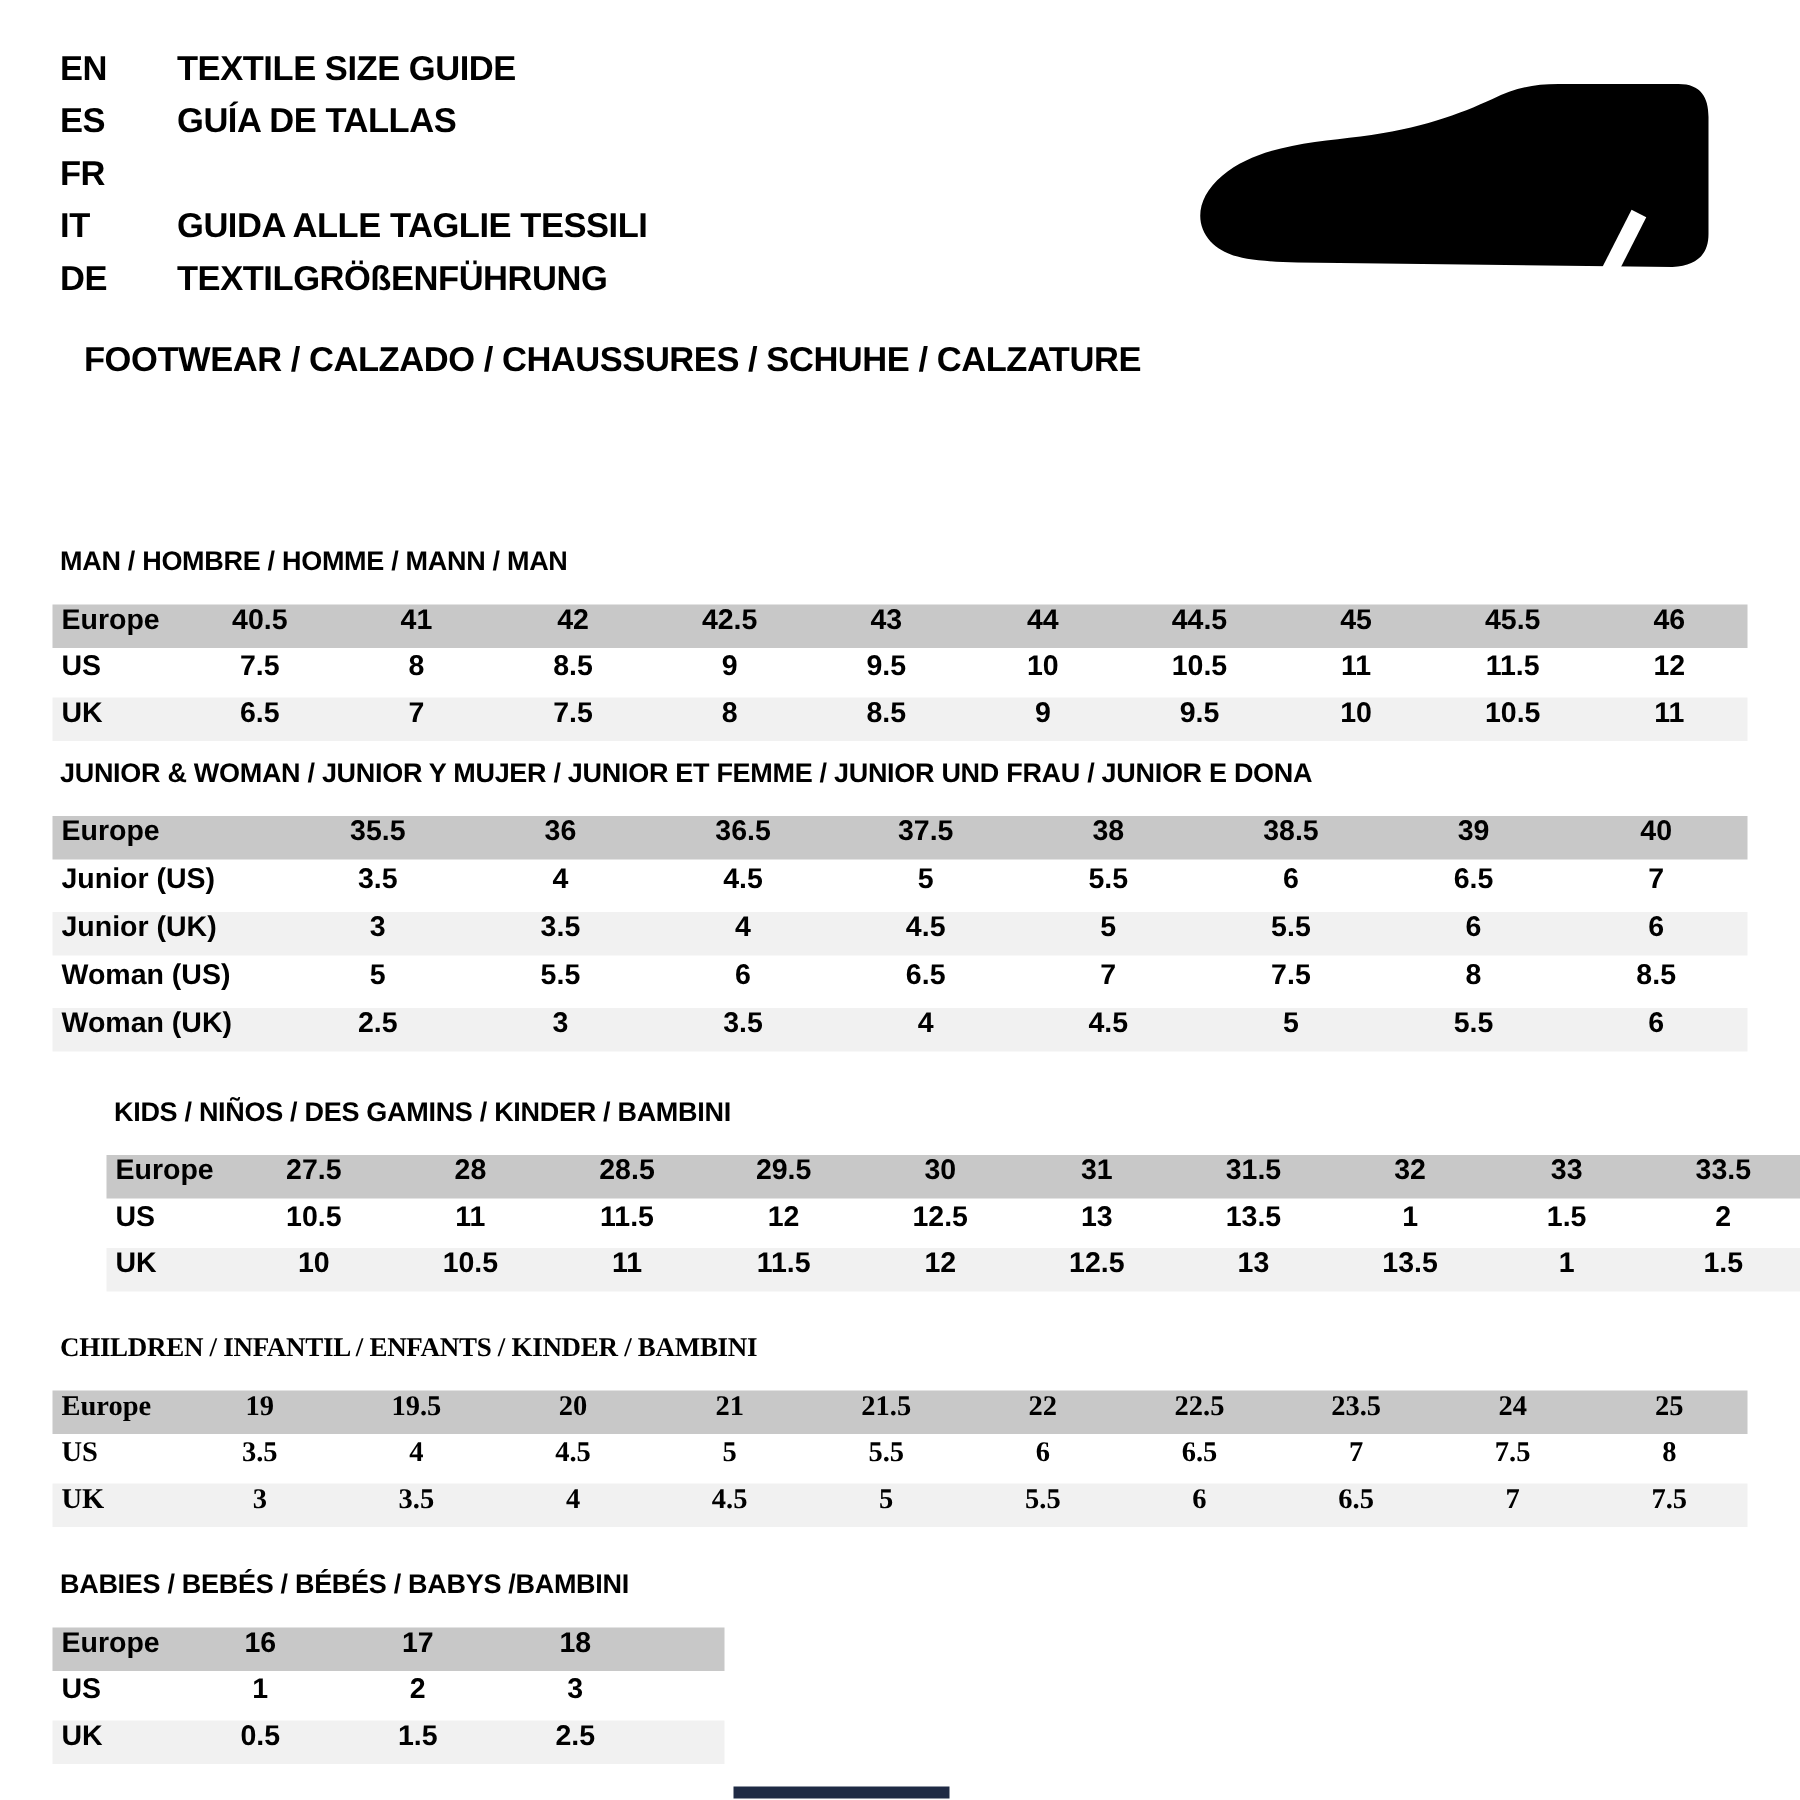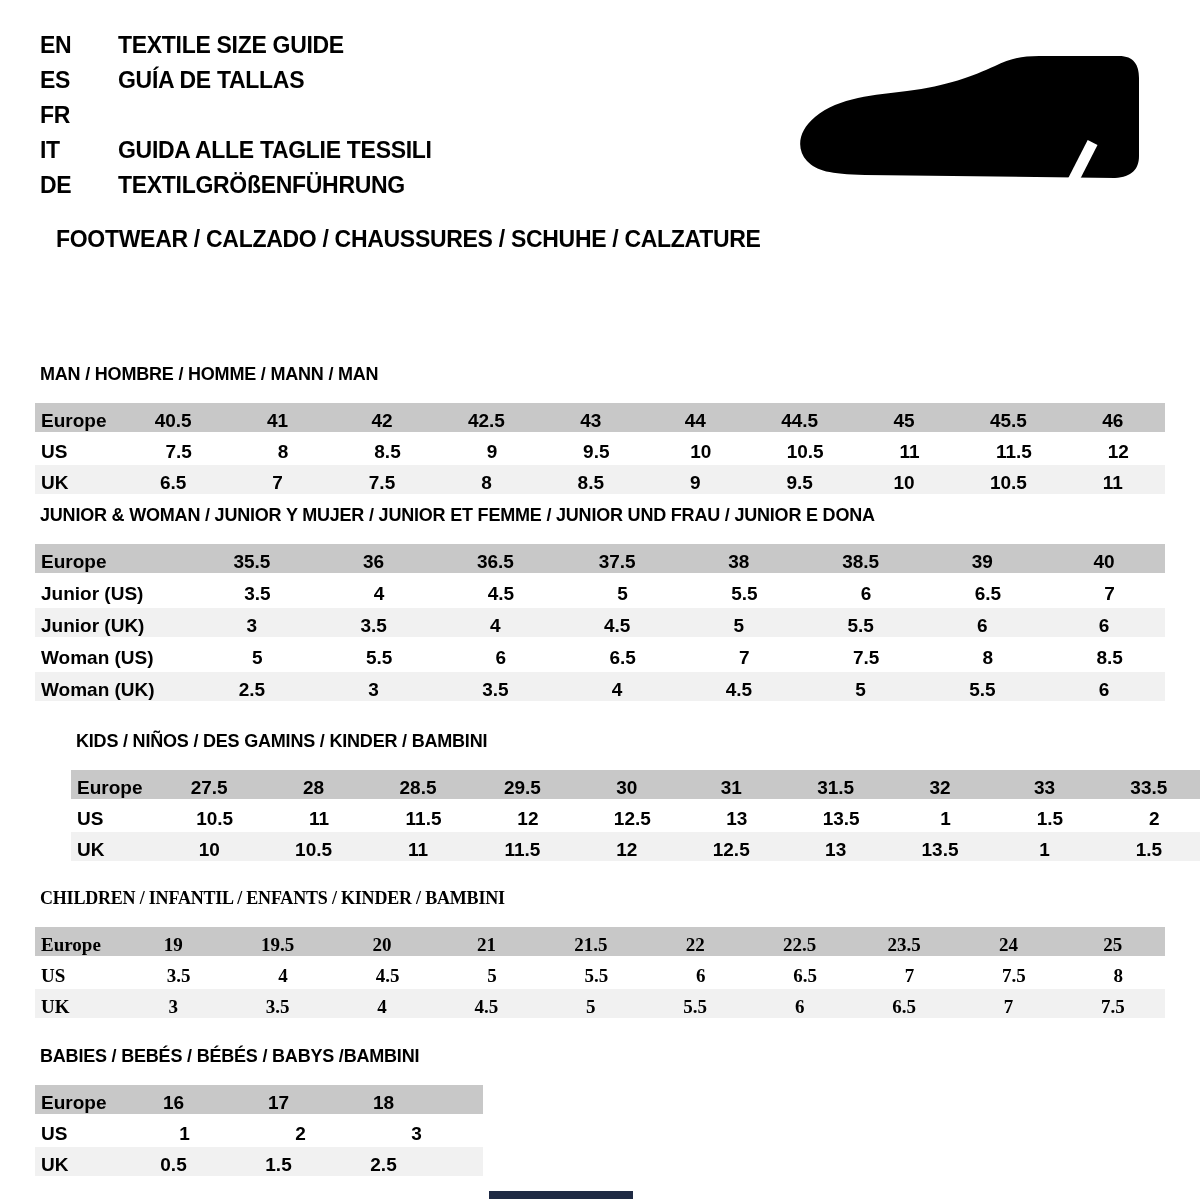--- a/index.html
+++ b/index.html
@@ -20,24 +20,24 @@
   .shoe svg{width:100%;height:100%;display:block;}
   
   .section{position:absolute;left:35px;}
   .section-title{font-size:18px;letter-spacing:-0.2px;height:22px;margin-bottom:17px;margin-left:5px;white-space:nowrap;}
   .s-man{top:344px;width:1130px;margin-top:20px;}
   .s-junior{top:505px;width:1130px;}
   .s-kids{top:731px;width:1130px;margin-left:36px;}
   .s-children{top:888px;width:1130px;font-family:Liberation Serif, serif;}
   .s-babies{top:1046px;width:448px;}
   
-  .t-row{display:flex;align-items:flex-end;height:29px;margin-bottom:2px;font-size:19px;}
+  .t-row{display:flex;align-items:flex-start;height:29px;margin-bottom:2px;font-size:19px;}
   .t-junior .t-row{margin-bottom:3px;}
   .row-header{background:#c8c8c8;}
-  .row-plain{background:#ffffff;gap:11px;}
+  .row-plain{background:#ffffff;}
   .row-alt{background:#f1f1f1;}
   .label-cell{flex:0 0 80px;padding-left:6px;white-space:nowrap;}
   .t-junior .label-cell{flex:0 0 150px;}
   .value-cell{flex:1;text-align:center;}
   .t-babies .value-cell{flex:0 0 105px;}
   
   .bottom-bar{position:absolute;left:489px;top:1191px;width:144px;height:8px;background:#1f2a44;}
 </style>
 </head>
 <body>

